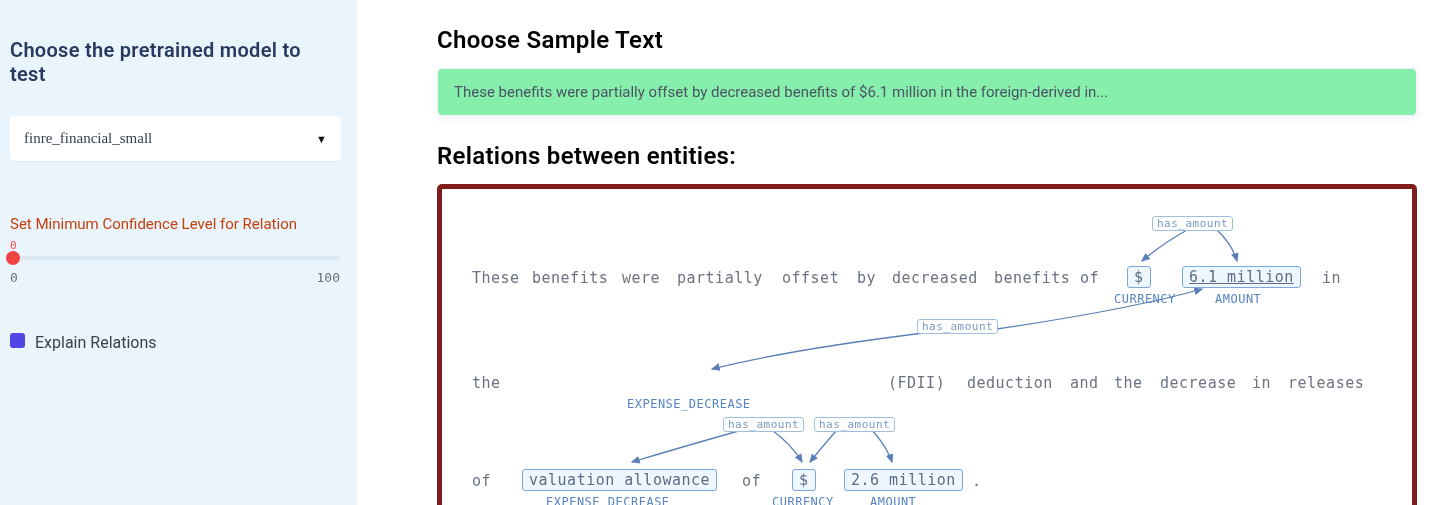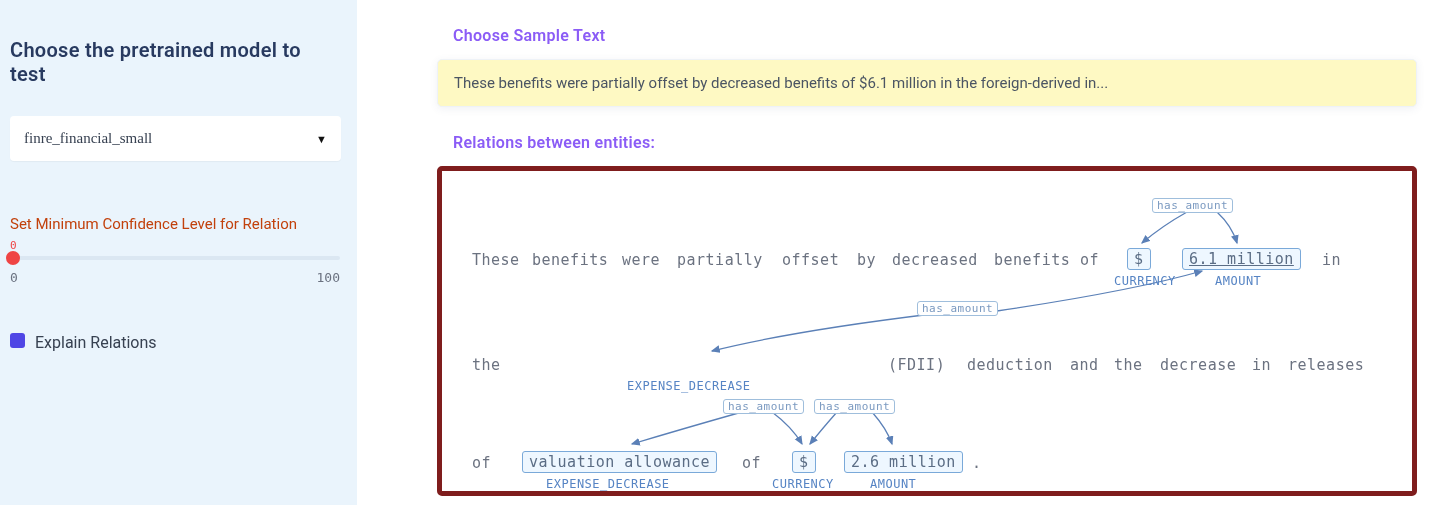--- a/index.html
+++ b/index.html
@@ -36,23 +36,23 @@
     margin-bottom:48px;
   }
   .chk-row { display:flex; align-items:flex-start; gap:10px; font-size:16px; color:#374151;}
   .chk-box {
     width:15px; height:15px; border-radius:3px; background:#4f46e5; display:inline-block;
   }
 
   .main {
     flex:1; height:505px; padding:20px 0 0 80px; overflow:hidden;
   }
-  .section-h { font-size:16px; font-weight:600; color:#8b5cf6; margin:6px 0 14px 16px; letter-spacing:.3px;}
+  .section-h { font-size:24px; font-weight:600; color:#000000; margin:6px 0 14px 0; letter-spacing:.3px;}
   .sample-box {
-    width:980px; background:#fef9c3; border-radius:5px; border:1px solid #eef2f7;
+    width:980px; background:#86efac; border-radius:5px; border:1px solid #eef2f7;
     box-shadow:0 2px 8px rgba(60,80,120,.08);
     padding:14px 16px; font-size:15px; color:#4b5563; margin-bottom:26px; cursor:pointer;
   }
   .rel-canvas {
     width:980px; height:330px; border:5px solid #7f1d1d; border-radius:5px; position:relative;
     font-family: ui-monospace, Menlo, Consolas, monospace; font-size:15px; color:#6b7280;
     letter-spacing:.5px;
   }
   .tok {
     position:absolute; white-space:nowrap;

